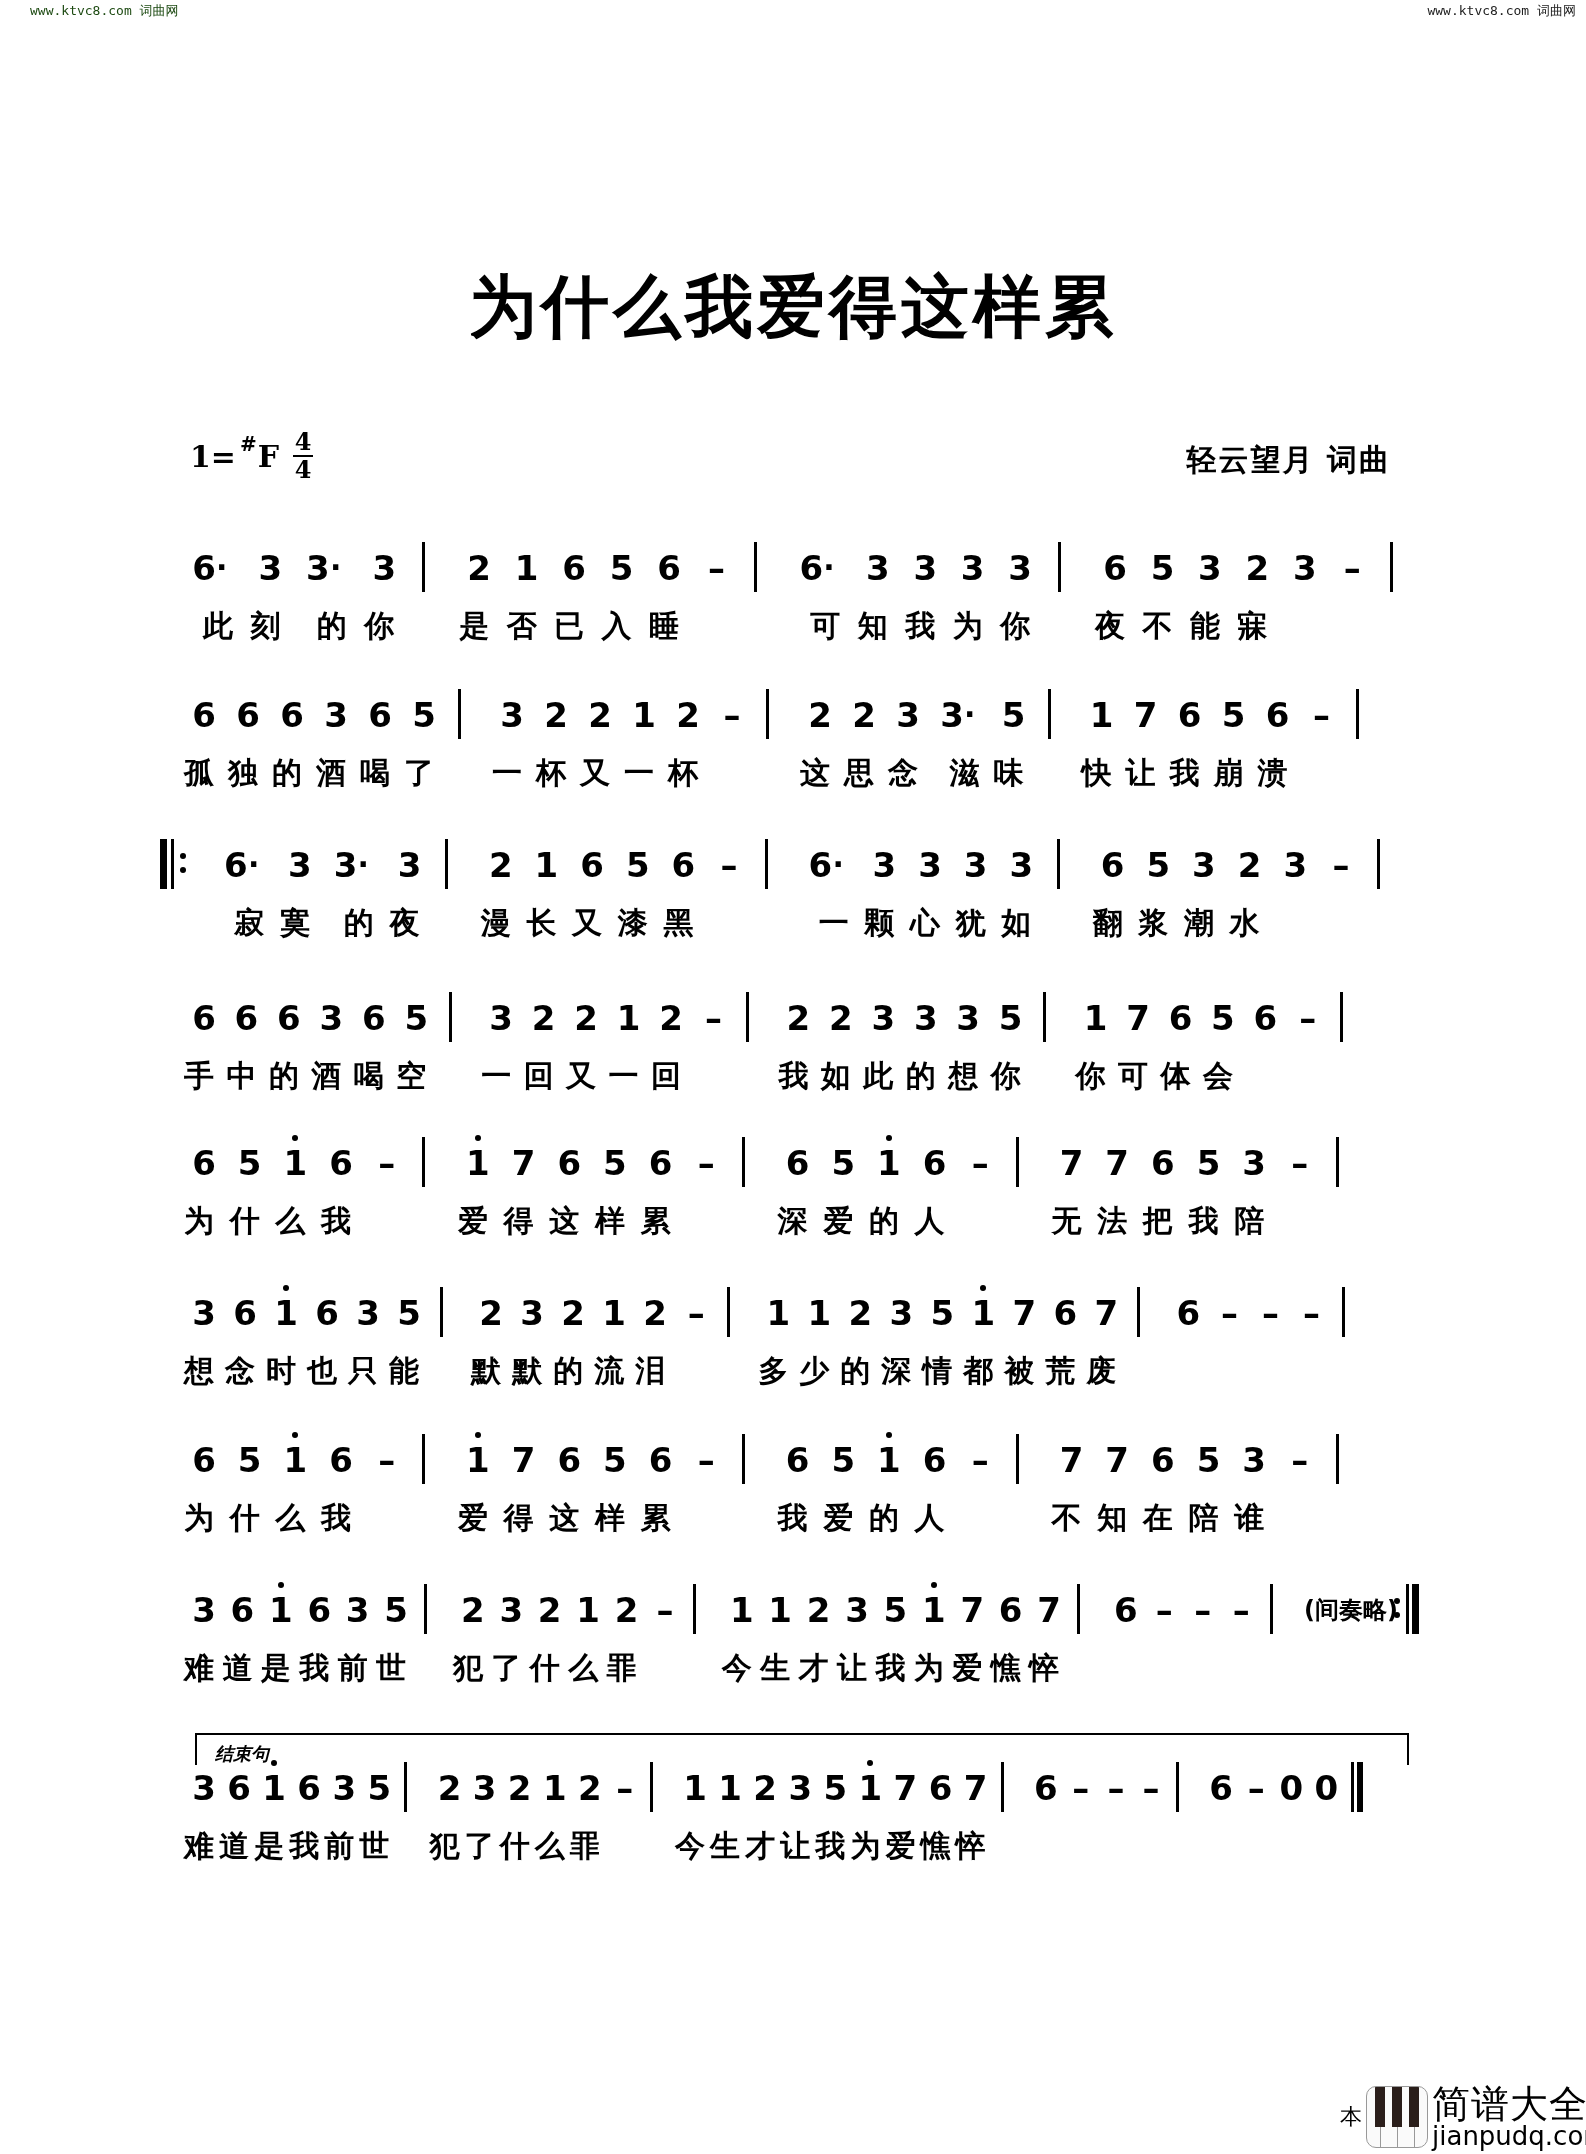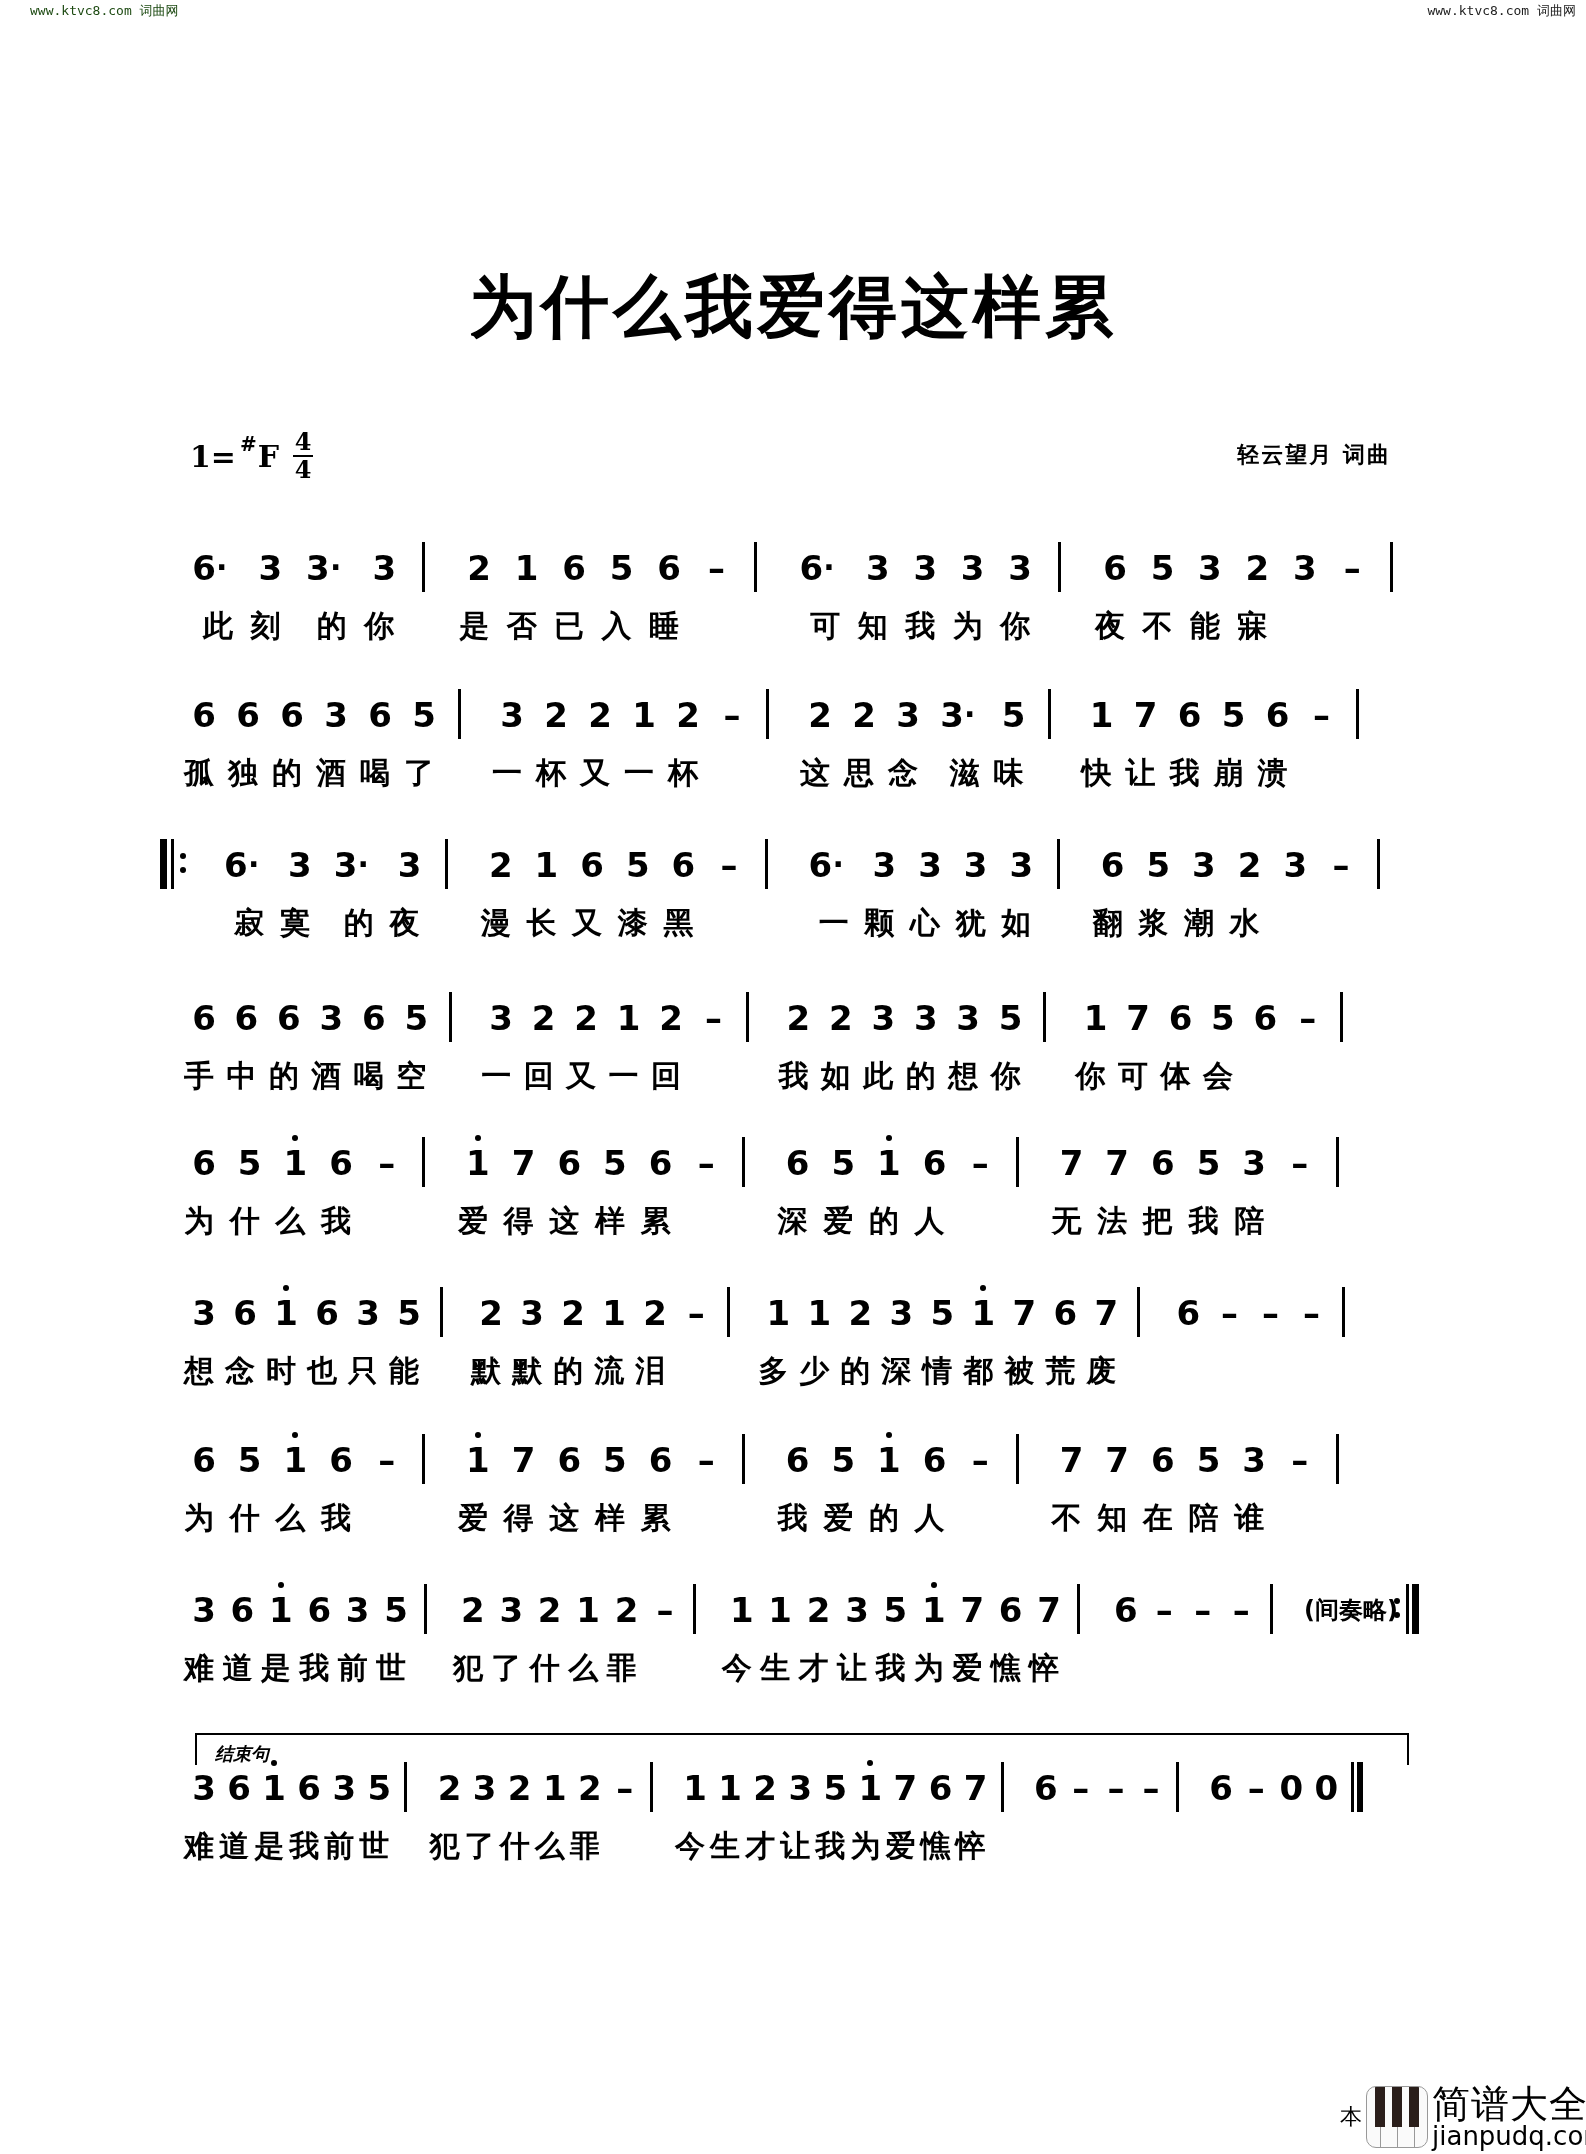--- a/index.html
+++ b/index.html
@@ -5,21 +5,21 @@
   html, body { margin:0; padding:0; background:#ffffff; }
   body { width:1586px; height:2154px; position:relative; overflow:hidden; font-family:"DejaVu Sans", sans-serif; color:#000; }
   .wm { position:absolute; top:2px; font-family:"DejaVu Sans Mono", monospace; font-size:13px; }
   .wm-left { left:30px; color:#1d4a12; }
   .wm-right { right:10px; color:#222; }
   .title { position:absolute; top:262px; left:0; width:1586px; text-align:center; font-family:"DejaVu Serif", serif; font-weight:bold; font-size:68px; letter-spacing:4px; }
   .key { position:absolute; top:430px; left:190px; font-family:"DejaVu Serif", serif; font-weight:bold; font-size:30px; display:flex; align-items:center; }
   .key .sharp { font-size:20px; position:relative; top:-12px; margin:0 1px 0 4px; }
   .frac { display:inline-flex; flex-direction:column; align-items:center; margin-left:14px; font-size:24px; line-height:24px; }
   .frac .bar { width:20px; height:2px; background:#000; margin:1px 0; }
-  .author { position:absolute; top:440px; right:195px; font-family:"DejaVu Serif", serif; font-size:22px; font-weight:bold; letter-spacing:2px; }
+  .author { position:absolute; top:440px; right:195px; font-family:"DejaVu Serif", serif; font-size:30px; font-weight:bold; letter-spacing:2px; }
   .row { position:absolute; left:190px; width:1210px; }
   .notes { position:relative; height:58px; }
   .lyrics { position:relative; height:40px; }
   .n { position:absolute; top:0; font-family:"DejaVu Sans", sans-serif; font-weight:bold; font-size:34px; line-height:40px; width:28px; text-align:center; }
   .dash { position:absolute; top:0; font-weight:bold; font-size:34px; line-height:40px; width:28px; text-align:center; }
   .dot-r { position:absolute; top:0; font-weight:bold; font-size:30px; line-height:40px; }
   .dott { position:absolute; width:6px; height:6px; border-radius:50%; background:#000; }
   .bl { position:absolute; top:-6px; width:3px; height:50px; background:#000; }
   .ly { position:absolute; top:0; font-family:"DejaVu Serif", serif; font-size:30px; font-weight:bold; line-height:40px; }
   .rep { position:absolute; top:-6px; height:50px; }

